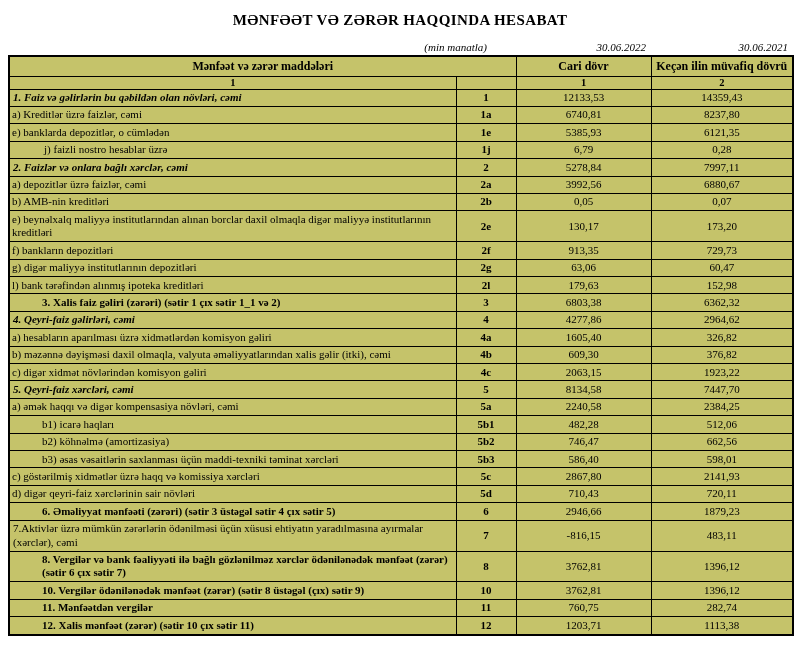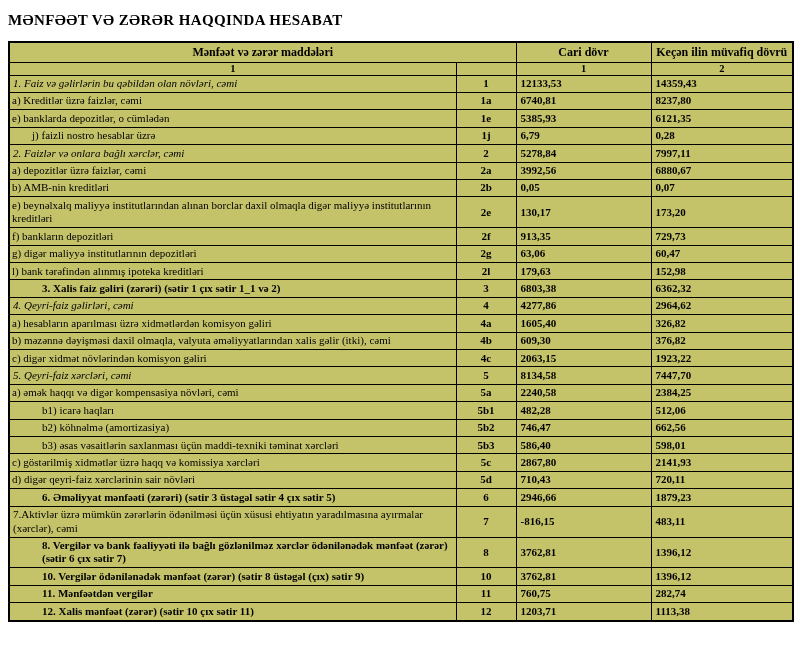--- a/index.html
+++ b/index.html
@@ -6,21 +6,21 @@
   * { box-sizing:border-box; }
   html,body { margin:0; padding:0; }
   body {
     width:800px; height:652px; overflow:hidden;
     background:var(--page-bg);
     font-family:"Liberation Serif", serif;
     color:#000;
   }
   .page { padding:6px 8px 2px 8px; }
   h1.title {
-    font-size:15px; font-weight:bold; 
+    font-size:15px; font-weight:bold; text-align:center;
     margin:6px 0 12px 0; letter-spacing:0.4px;
   }
   .meta-row { display:flex; font-size:11px; font-style:italic; margin-bottom:2px; }
   .meta-unit  { width:507px; text-align:right; padding-right:28px; }
   .meta-date  { width:135px; text-align:right; padding-right:4px; }
   .meta-date-prev { width:142px; }
 
   table.report {
     border-collapse:collapse; table-layout:fixed;
     width:784px; background:var(--table-bg);
@@ -30,37 +30,42 @@
   thead th { font-weight:bold; padding:2px 3px; }
   thead tr.head-main th { font-size:12px; }
   thead th.h-prev { font-size:11px; white-space:nowrap; }
   thead tr.head-colno th { font-size:10.5px; line-height:1.1; padding:0 3px; }
 
   tbody td {
     font-size:11px; line-height:1.22; padding:1.5px 4px;
     vertical-align:middle;
   }
   td.c-code { text-align:center; font-weight:bold; }
-  td.c-num  { text-align:left;  font-weight:bold; }
+  td.c-num  { text-align:center;  font-weight:normal; }
   td.ind-0 { padding-left:3px; }
   td.ind-1 { padding-left:2px; }
-  td.ind-2 { padding-left:22px; }
+  td.ind-2 { padding-left:34px; }
   td.ind-3 { padding-left:32px; }
   tr.row-main        td.c-label { font-weight:bold;padding-left:32px; }
-  tr.row-main-italic td.c-label { font-weight:normal; font-style:italic; }
+  tr.row-main-italic td.c-label { font-weight:bold; font-style:italic; }
   tr.row-sub         td.c-label { font-weight:normal; }
   tr.row-plain       td.c-label { font-weight:normal; }
 </style>
 </head>
 <body>
 
 <div class="page">
 
   <h1 class="title">MƏNFƏƏT VƏ ZƏRƏR HAQQINDA HESABAT</h1>
 
+  <div class="meta-row">
+    <span class="meta-unit">(min manatla)</span>
+    <span class="meta-date">30.06.2022</span>
+    <span class="meta-date meta-date-prev">30.06.2021</span>
+  </div>
 
   <table class="report">
     <colgroup>
       <col style="width:447px">
       <col style="width:60px">
       <col style="width:135px">
       <col style="width:142px">
     </colgroup>
     <thead>
       <tr class="head-main">

